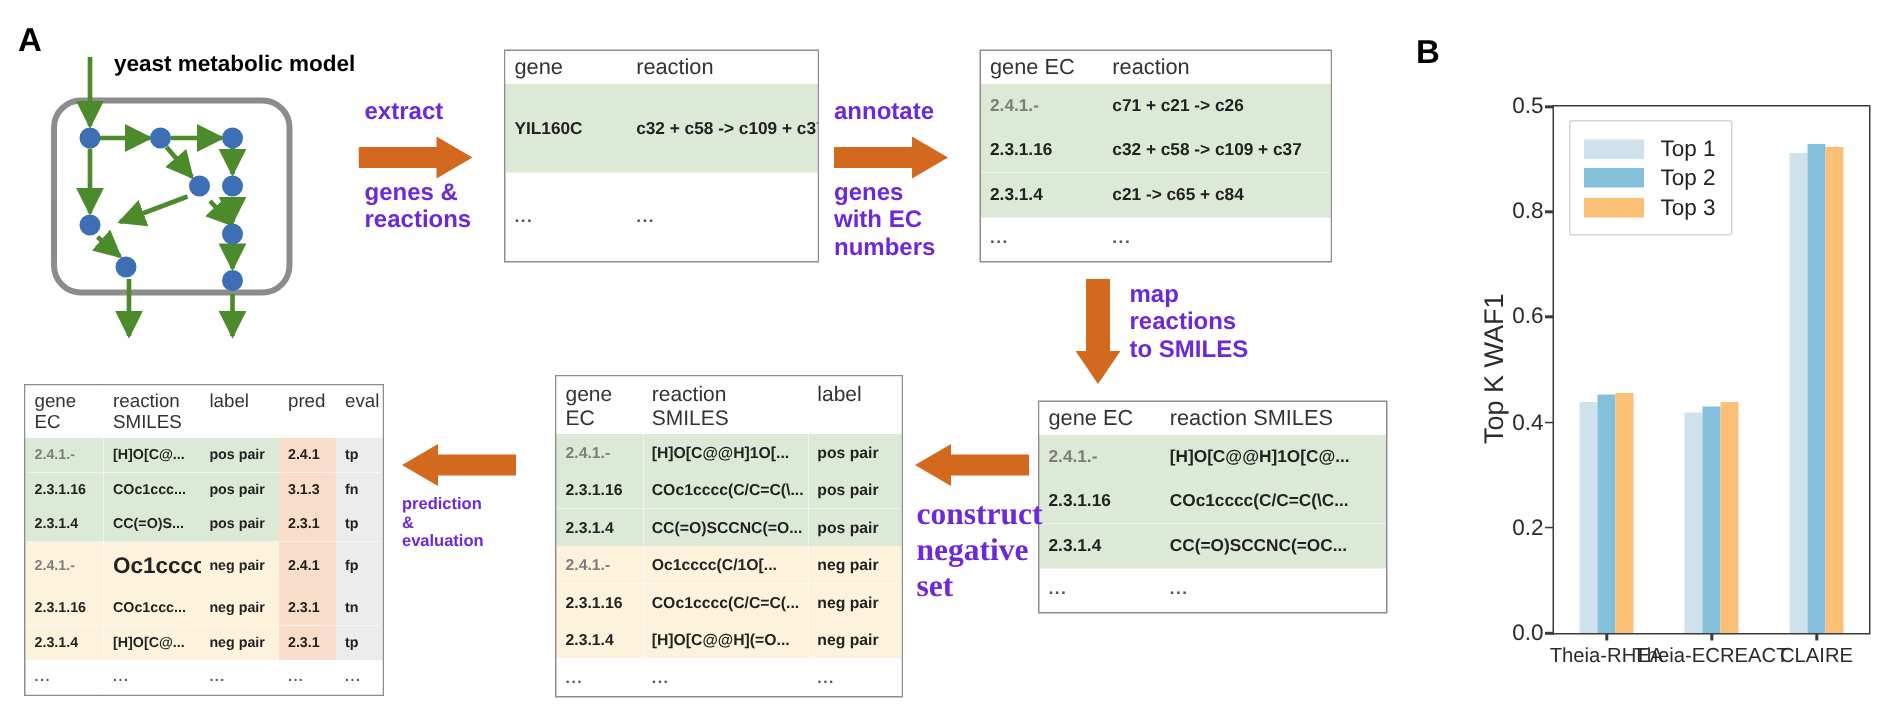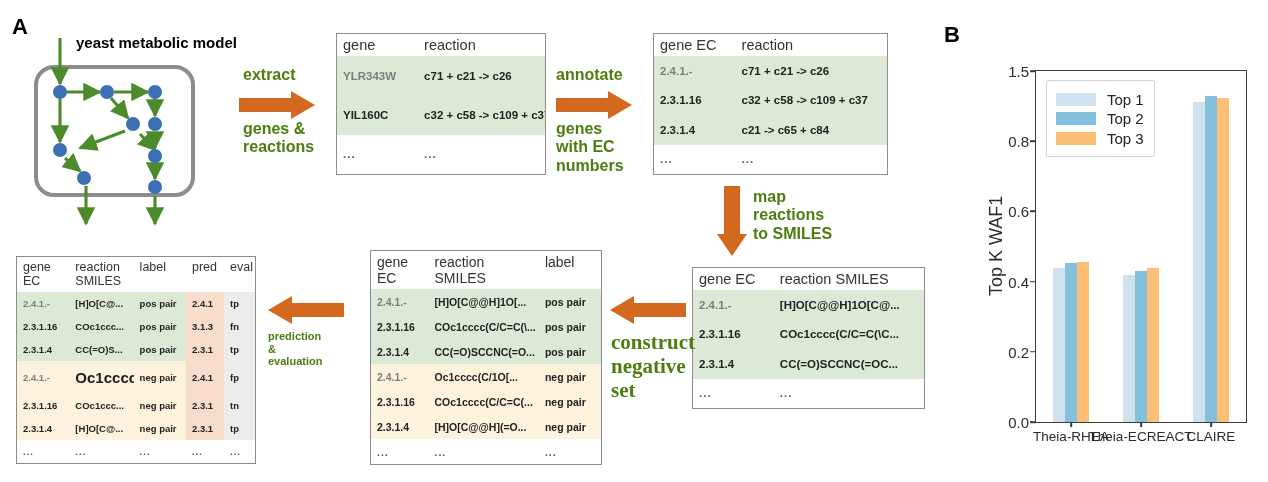--- a/index.html
+++ b/index.html
@@ -17,21 +17,21 @@
   .r-pos td{background:#dde9d7;}
   .r-neg td{background:#fdf3dd;}
   .r-dots td{background:#fff;color:#555;font-weight:bold;letter-spacing:1px;}
   .faint{color:#7d7d7d !important;}
   .c-pred{background:#f9ddcb !important;}
   .c-eval{background:#ececec !important;}
   .c-plain{background:#fff !important;}
 
   
   .arrow-r,.arrow-l,.arrow-d{position:absolute;}
-  .lbl{position:absolute;color:#4d7c0f;font-weight:bold;line-height:1.15;}
+  .lbl{position:absolute;color:#6d28d9;font-weight:bold;line-height:1.15;}
 
   
   #chart{position:absolute;}
   #plot-area{position:absolute;border-left:1.6px solid #3b3b3b;border-top:1.6px solid #3b3b3b;
              border-right:1.6px solid #3b3b3b;border-bottom:1.6px solid #3b3b3b;
              box-sizing:border-box;background:#fff;}
   .ytick{position:absolute;right:100%;transform:translateY(-50%);
          margin-right:7px;font-size:15px;color:#2b2b2b;white-space:nowrap;}
   .ytickline{position:absolute;right:100%;width:6px;height:1.6px;background:#3b3b3b;
              transform:translateY(-50%);}
@@ -104,24 +104,20 @@
         <col style="width:39%">
         <col style="width:61%">
       </colgroup>
     <thead>
         <tr>
       <th style="font-size:14.5px;">gene</th>
       <th style="font-size:14.5px;">reaction</th>
     </tr>
       </thead>
     <tbody>
-      <tr class="r-pos">
-        <td class="faint" style="font-size:11.5px;">YLR343W</td>
-        <td style="font-size:11.5px;">c71 + c21 -&gt; c26</td>
-      </tr>
       <tr class="r-pos">
         <td style="font-size:11.5px;">YIL160C</td>
         <td style="font-size:11.5px;">c32 + c58 -&gt; c109 + c37</td>
       </tr>
       <tr class="r-dots">
         <td style="font-size:11.5px;">...</td>
         <td style="font-size:11.5px;">...</td>
       </tr>
     </tbody>
   </table>
@@ -375,21 +371,21 @@
         <div class="ytick" style="top: 351px;">0.0</div>
         <div class="ytickline" style="top: 351px;"></div>
         <div class="ytick" style="top: 280.8px;">0.2</div>
         <div class="ytickline" style="top: 280.8px;"></div>
         <div class="ytick" style="top: 210.6px;">0.4</div>
         <div class="ytickline" style="top: 210.6px;"></div>
         <div class="ytick" style="top: 140.4px; margin-left: 12px;">0.6</div>
         <div class="ytickline" style="top: 140.4px;"></div>
         <div class="ytick" style="top: 70.2px;">0.8</div>
         <div class="ytickline" style="top: 70.2px;"></div>
-        <div class="ytick" style="top: 0px;">1.5</div>
+        <div class="ytick" style="top: 0px;">0.5</div>
         <div class="ytickline" style="top: 0px;"></div>
         <div class="xtick" style="left: 35px;">Theia-RHEA</div>
         <div class="xtickline" style="left: 35px;"></div>
         <div class="xtick" style="left: 105px;">Theia-ECREACT</div>
         <div class="xtickline" style="left: 105px;"></div>
         <div class="xtick" style="left: 175px;">CLAIRE</div>
         <div class="xtickline" style="left: 175px;"></div>
       </div>
     <div id="bars-layer">
         <div class="bar" style="left: 16.625px; width: 12.25px; height: 154.44px; background: rgb(207, 225, 237);"></div>

